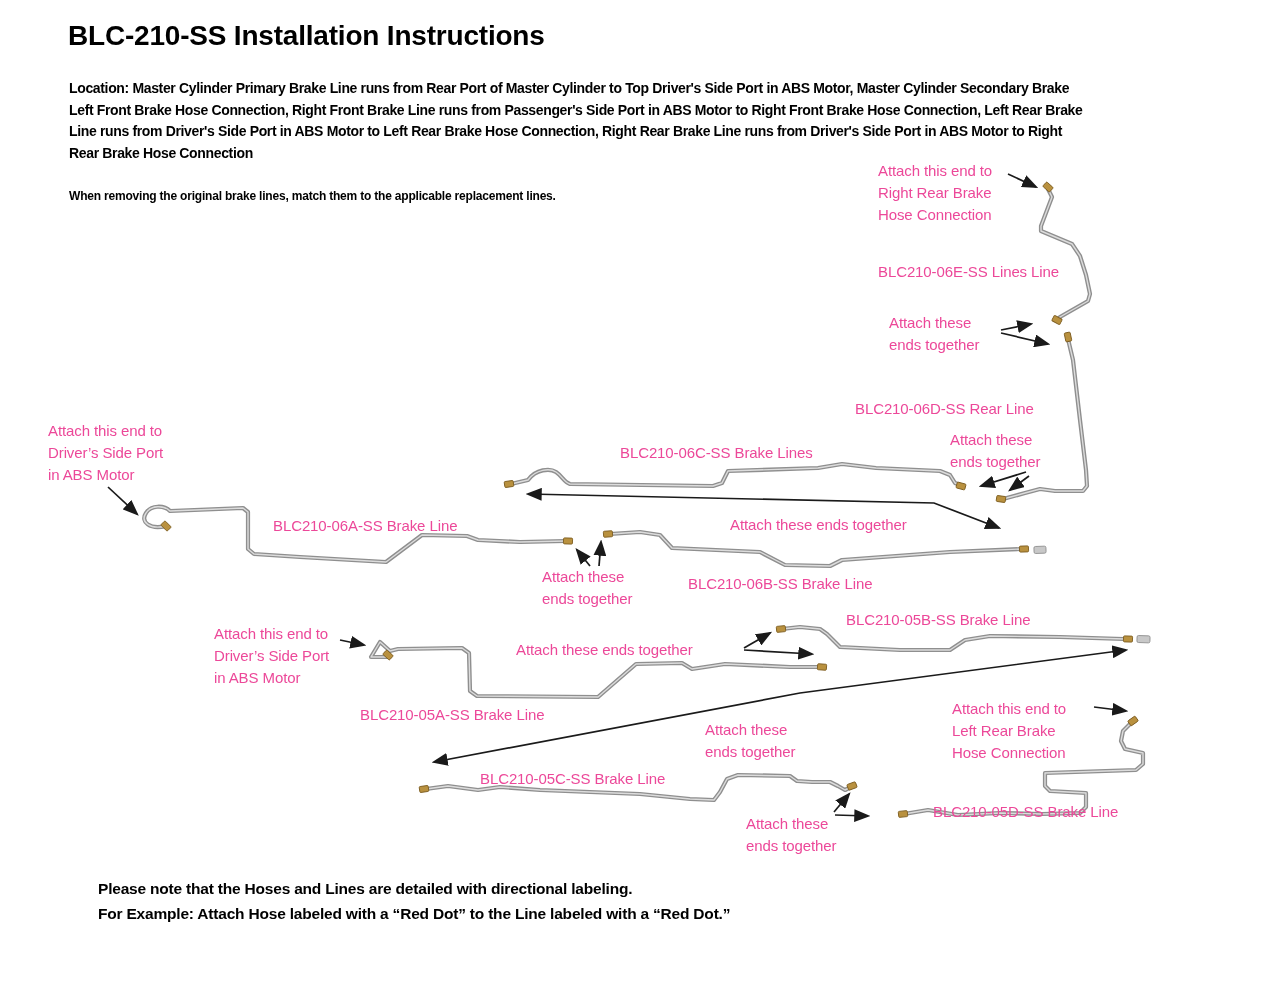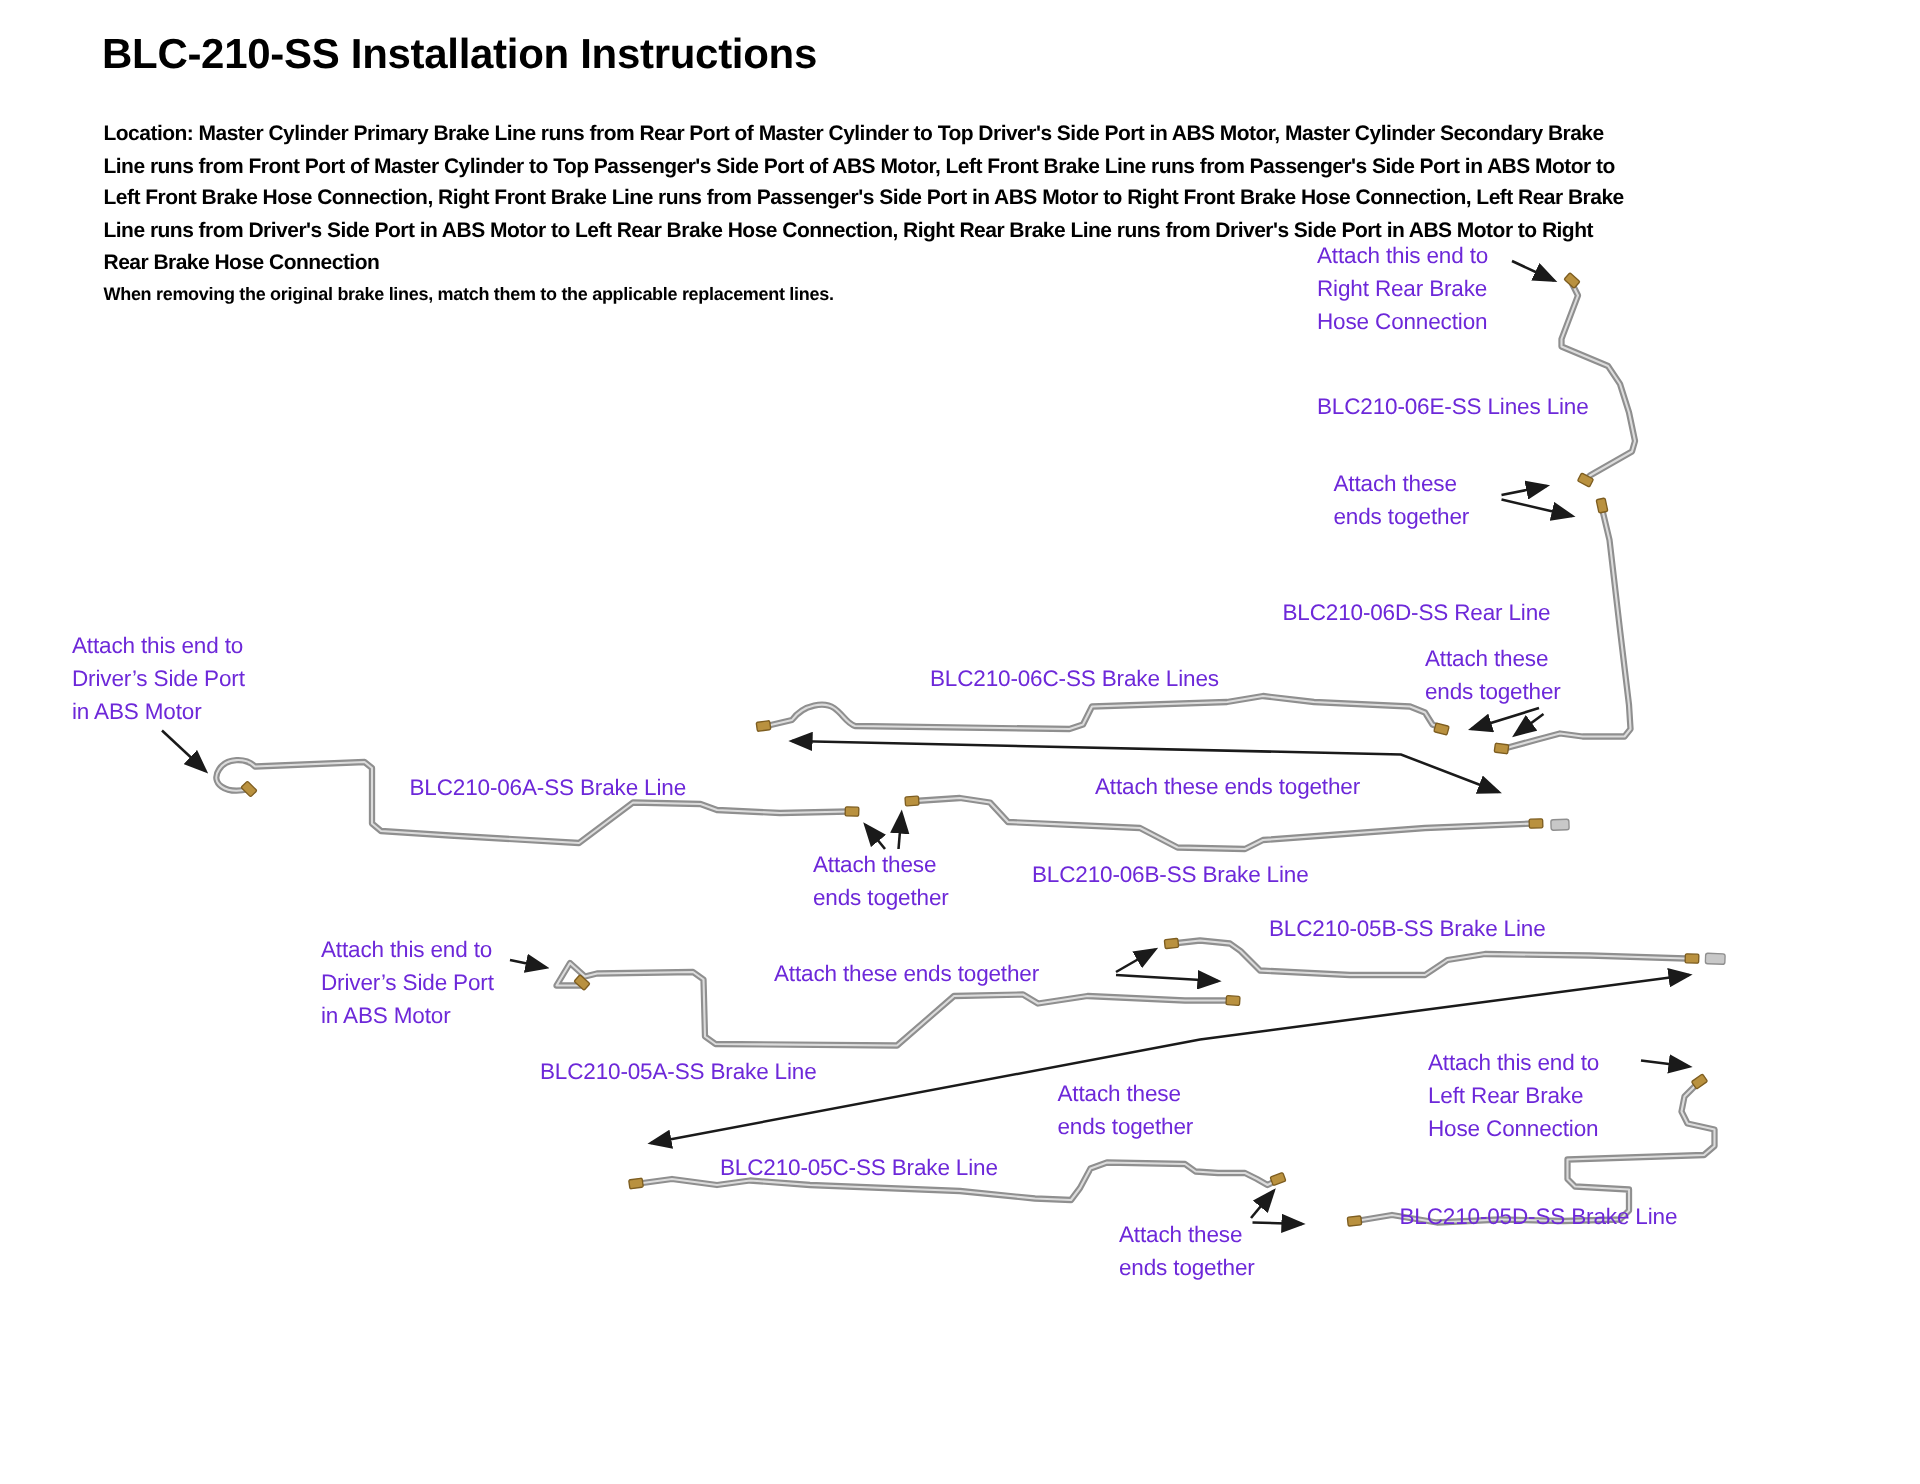--- a/index.html
+++ b/index.html
@@ -13,21 +13,21 @@
   }
   .location{
     position:absolute;left:69px;top:60px;font-size:14px;font-weight:700;
     line-height:21.6px;letter-spacing:-0.35px;white-space:nowrap;margin-top:18px;
   }
   .removal{
     position:absolute;left:69px;top:189px;font-size:12px;font-weight:700;
     letter-spacing:-0.2px;white-space:nowrap;
   }
   .lbl{
-    position:absolute;font-size:15px;line-height:22px;color:#6d28d9;
+    position:absolute;font-size:15px;line-height:22px;color:#ec4899;
     white-space:nowrap;letter-spacing:-0.1px;
   }
   .footer{
     position:absolute;left:98px;top:877px;font-size:15.5px;font-weight:700;
     line-height:24.5px;letter-spacing:-0.2px;white-space:nowrap;
   }
   svg.diagram{position:absolute;left:0;top:0;}
   .tube-base{stroke:var(--tube-base,#8f8f8f);stroke-width:4.2;fill:none;stroke-linejoin:round;stroke-linecap:round;}
   .tube-hi{stroke:var(--tube-hi,#dcdcdc);stroke-width:1.4;fill:none;stroke-linejoin:round;stroke-linecap:round;}
   .arrow{stroke:var(--arrow,#1a1a1a);stroke-width:1.7;fill:none;}
@@ -36,21 +36,20 @@
 </style>
 </head>
 <body>
 
 <div class="page">
 
   <div class="title">BLC-210-SS Installation Instructions</div>
 
   <div class="location">
     <div>Location: Master Cylinder Primary Brake Line runs from Rear Port of Master Cylinder to Top Driver's Side Port in ABS Motor, Master Cylinder Secondary Brake</div>
-    <div>Line runs from Front Port of Master Cylinder to Top Passenger's Side Port of ABS Motor, Left Front Brake Line runs from Passenger's Side Port in ABS Motor to</div>
     <div>Left Front Brake Hose Connection, Right Front Brake Line runs from Passenger's Side Port in ABS Motor to Right Front Brake Hose Connection, Left Rear Brake</div>
     <div>Line runs from Driver's Side Port in ABS Motor to Left Rear Brake Hose Connection, Right Rear Brake Line runs from Driver's Side Port in ABS Motor to Right</div>
     <div>Rear Brake Hose Connection</div>
   </div>
 
   <div class="removal">When removing the original brake lines, match them to the applicable replacement lines.</div>
 
   <svg class="diagram" width="1280" height="989" viewBox="0 0 1280 989">
     <defs>
       <marker id="ah" viewBox="0 0 10 8" refX="8.5" refY="4" markerWidth="9.5" markerHeight="7.6" orient="auto-start-reverse">
@@ -251,14 +250,18 @@
 
   <div class="lbl" style="left:480px;top:768px">BLC210-05C-SS Brake Line</div>
 
   <div class="lbl" style="left:746px;top:813px">
     <div>Attach these</div>
     <div>ends together</div>
   </div>
 
   <div class="lbl" style="left:933px;top:801px">BLC210-05D-SS Brake Line</div>
 
+  <div class="footer">
+    <div>Please note that the Hoses and Lines are detailed with directional labeling.</div>
+    <div>For Example: Attach Hose labeled with a “Red Dot” to the Line labeled with a “Red Dot.”</div>
+  </div>
 
 </div>
 
 </body></html>

